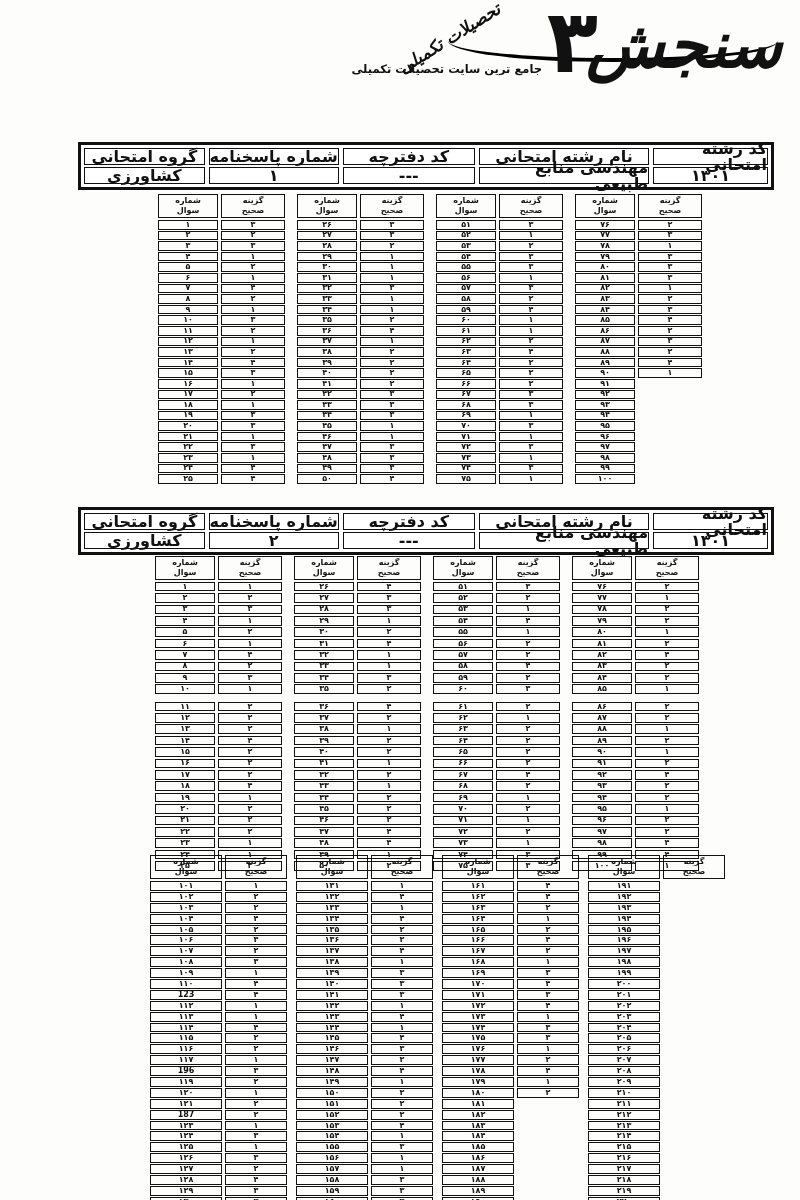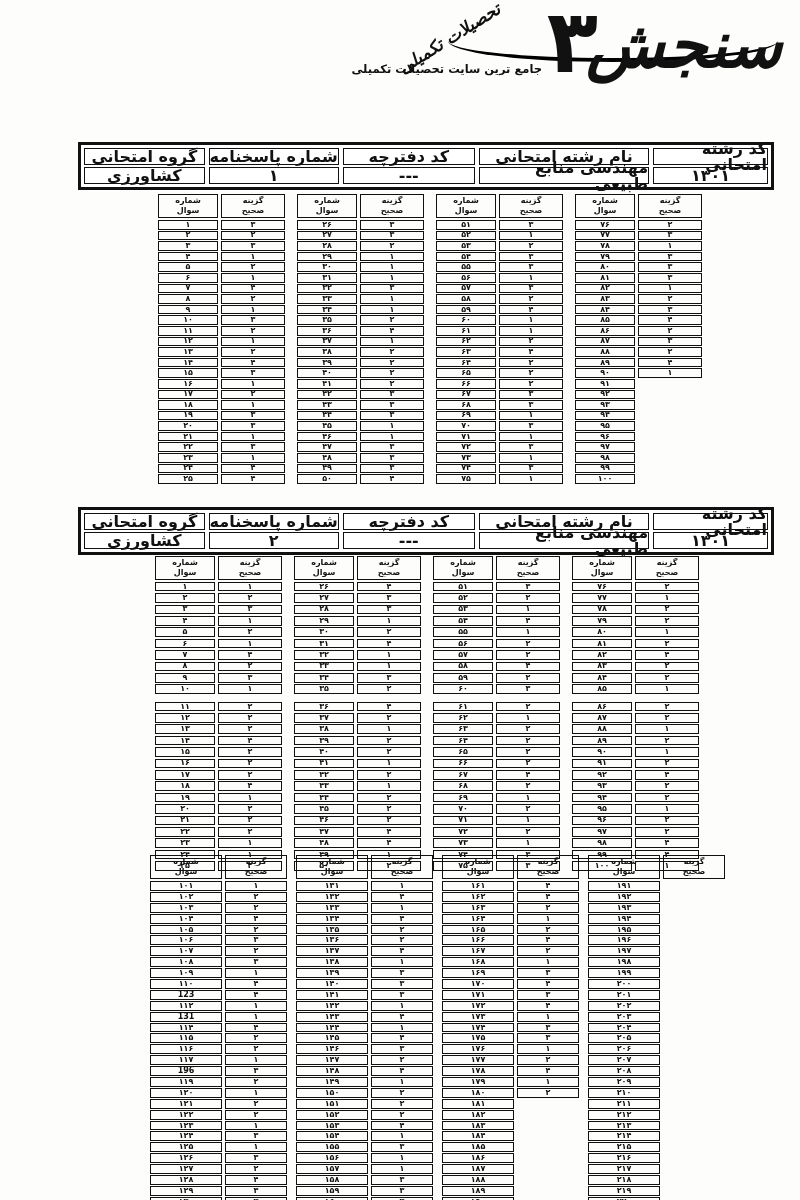--- a/index.html
+++ b/index.html
@@ -1012,21 +1012,21 @@
         </div>
         <div class="arow">
           <div class="cell q" dir="rtl">123</div>
           <div class="cell a" dir="rtl">۴</div>
         </div>
         <div class="arow">
           <div class="cell q" dir="rtl">۱۱۲</div>
           <div class="cell a" dir="rtl">۱</div>
         </div>
         <div class="arow">
-          <div class="cell q" dir="rtl">131</div>
+          <div class="cell q" dir="rtl">۱۱۳</div>
           <div class="cell a" dir="rtl">۱</div>
         </div>
         <div class="arow">
           <div class="cell q" dir="rtl">۱۱۴</div>
           <div class="cell a" dir="rtl">۴</div>
         </div>
         <div class="arow">
           <div class="cell q" dir="rtl">۱۱۵</div>
           <div class="cell a" dir="rtl">۲</div>
         </div>
@@ -1048,21 +1048,21 @@
         </div>
         <div class="arow">
           <div class="cell q" dir="rtl">۱۲۰</div>
           <div class="cell a" dir="rtl">۱</div>
         </div>
         <div class="arow">
           <div class="cell q" dir="rtl">۱۲۱</div>
           <div class="cell a" dir="rtl">۲</div>
         </div>
         <div class="arow">
-          <div class="cell q" dir="rtl">۱۲۲</div>
+          <div class="cell q" dir="rtl">187</div>
           <div class="cell a" dir="rtl">۲</div>
         </div>
         <div class="arow">
           <div class="cell q" dir="rtl">۱۲۳</div>
           <div class="cell a" dir="rtl">۱</div>
         </div>
         <div class="arow">
           <div class="cell q" dir="rtl">۱۲۴</div>
           <div class="cell a" dir="rtl">۳</div>
         </div>

